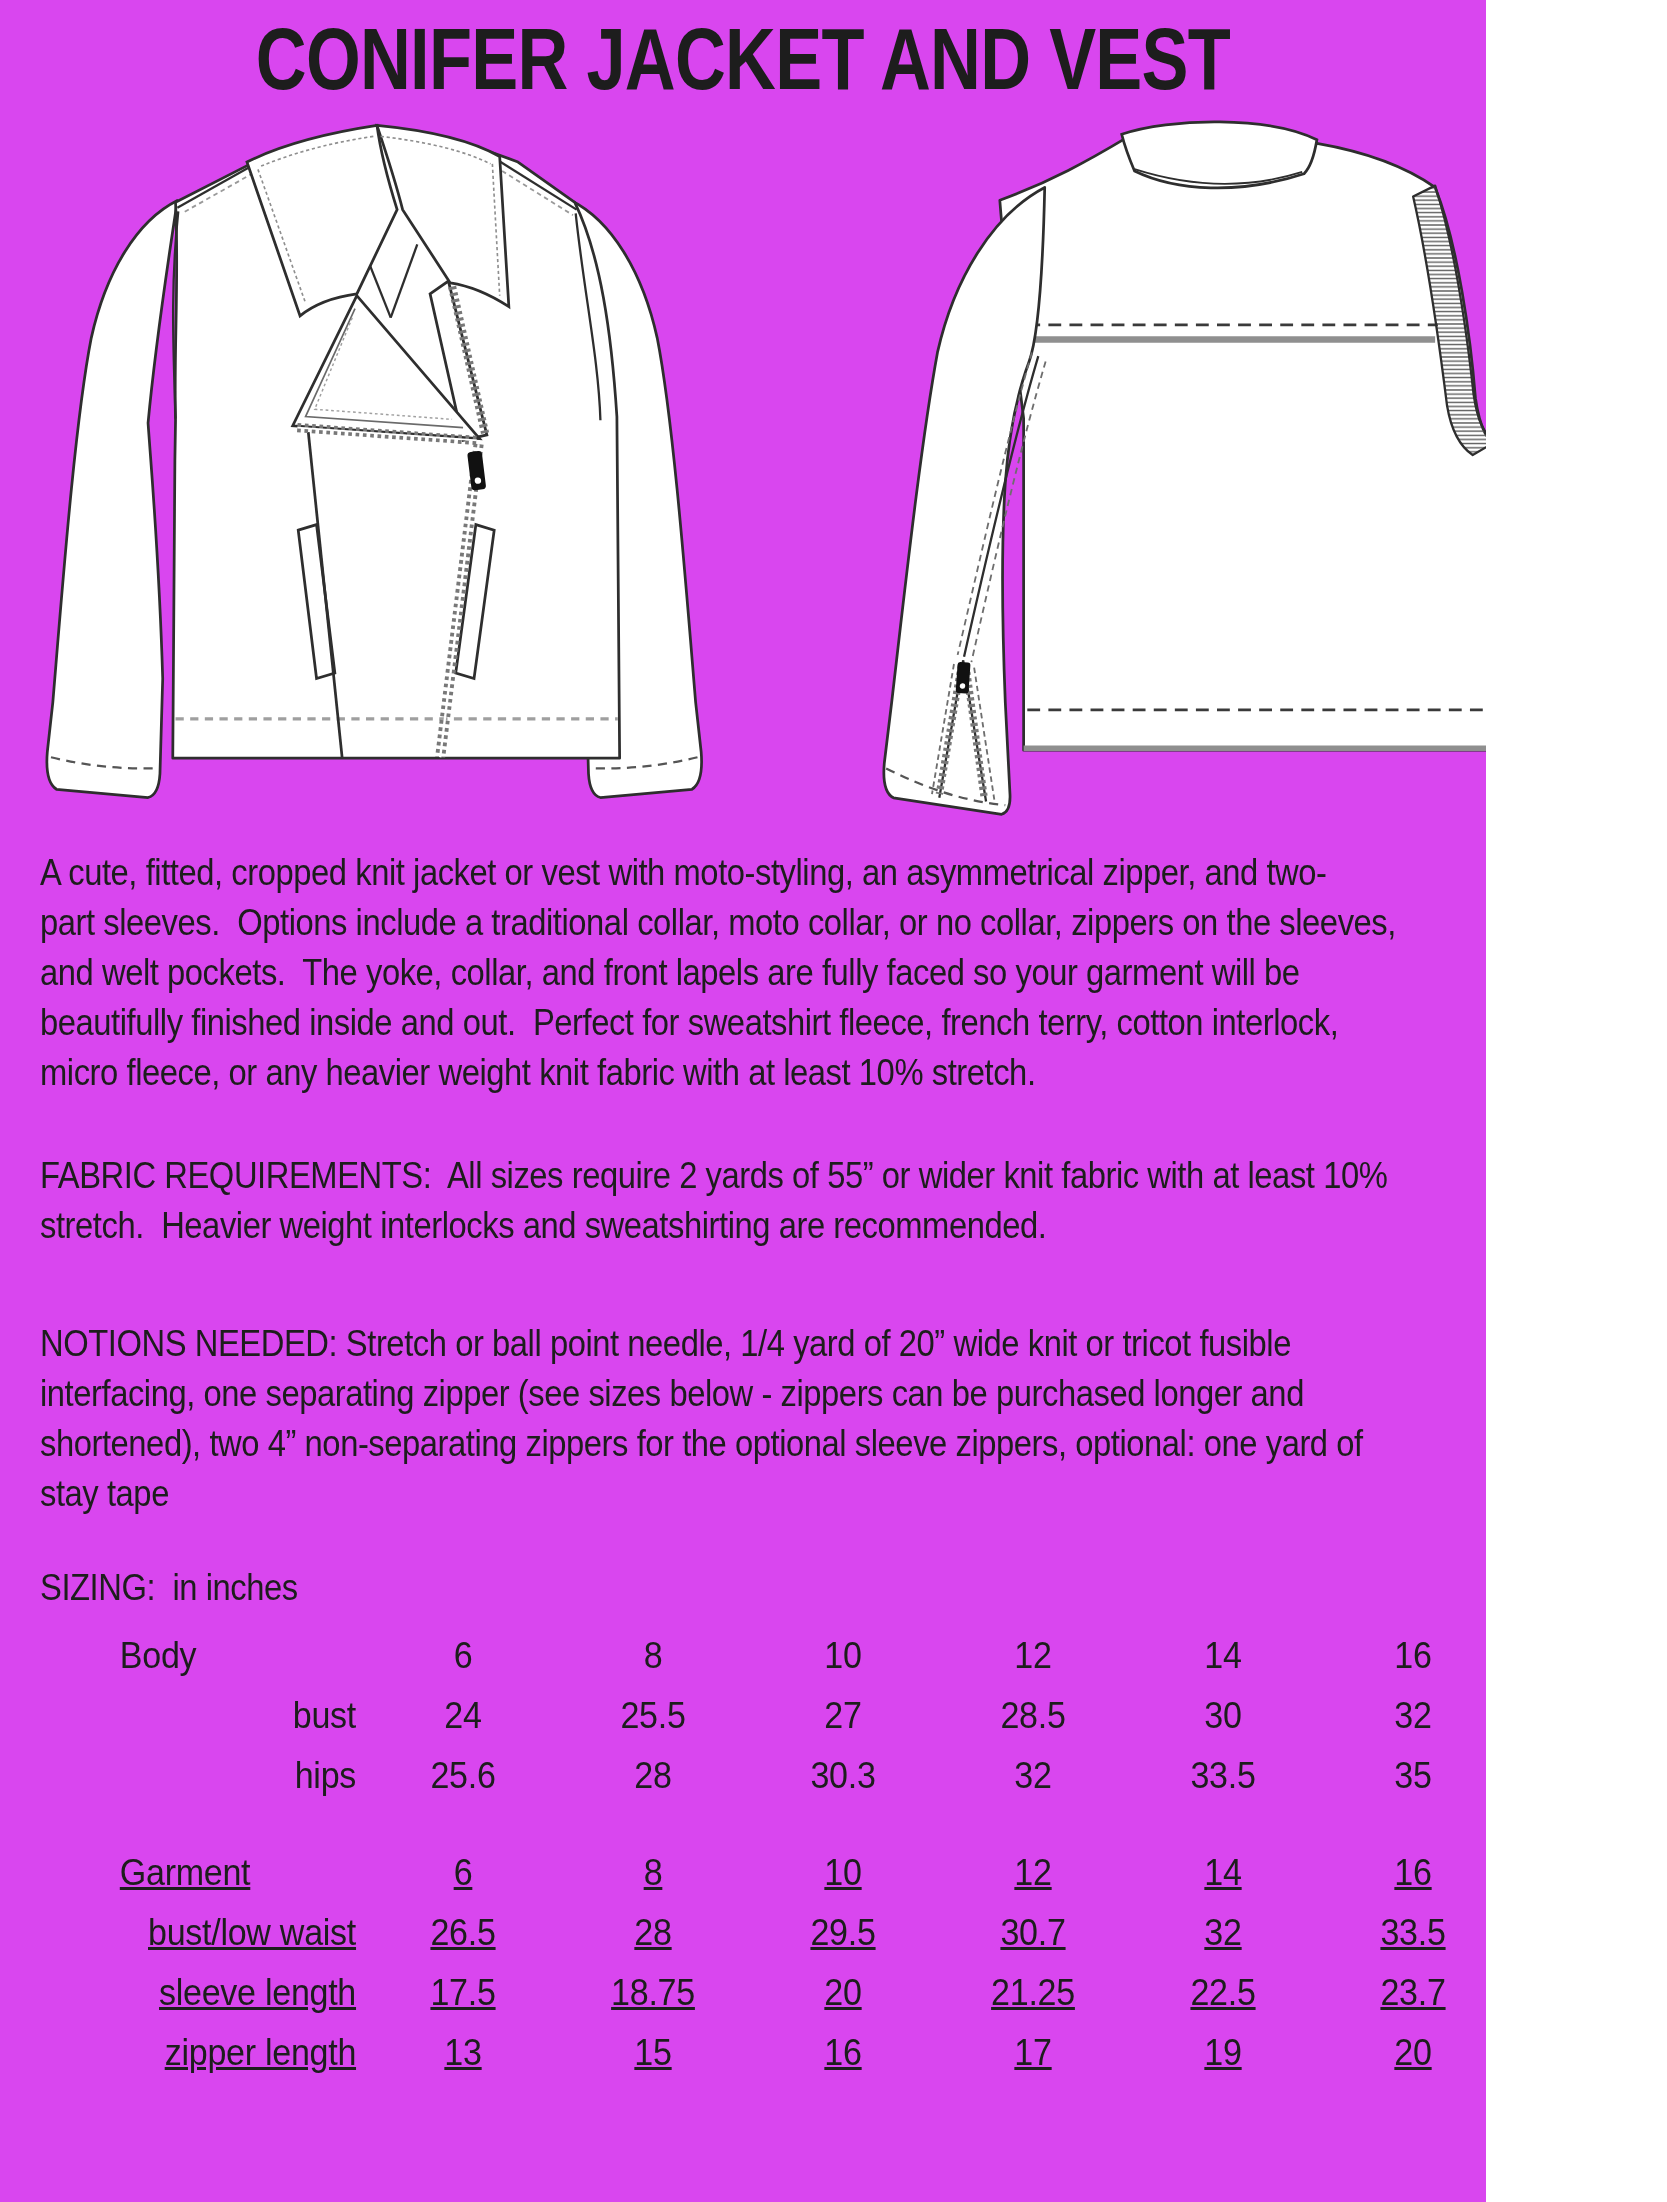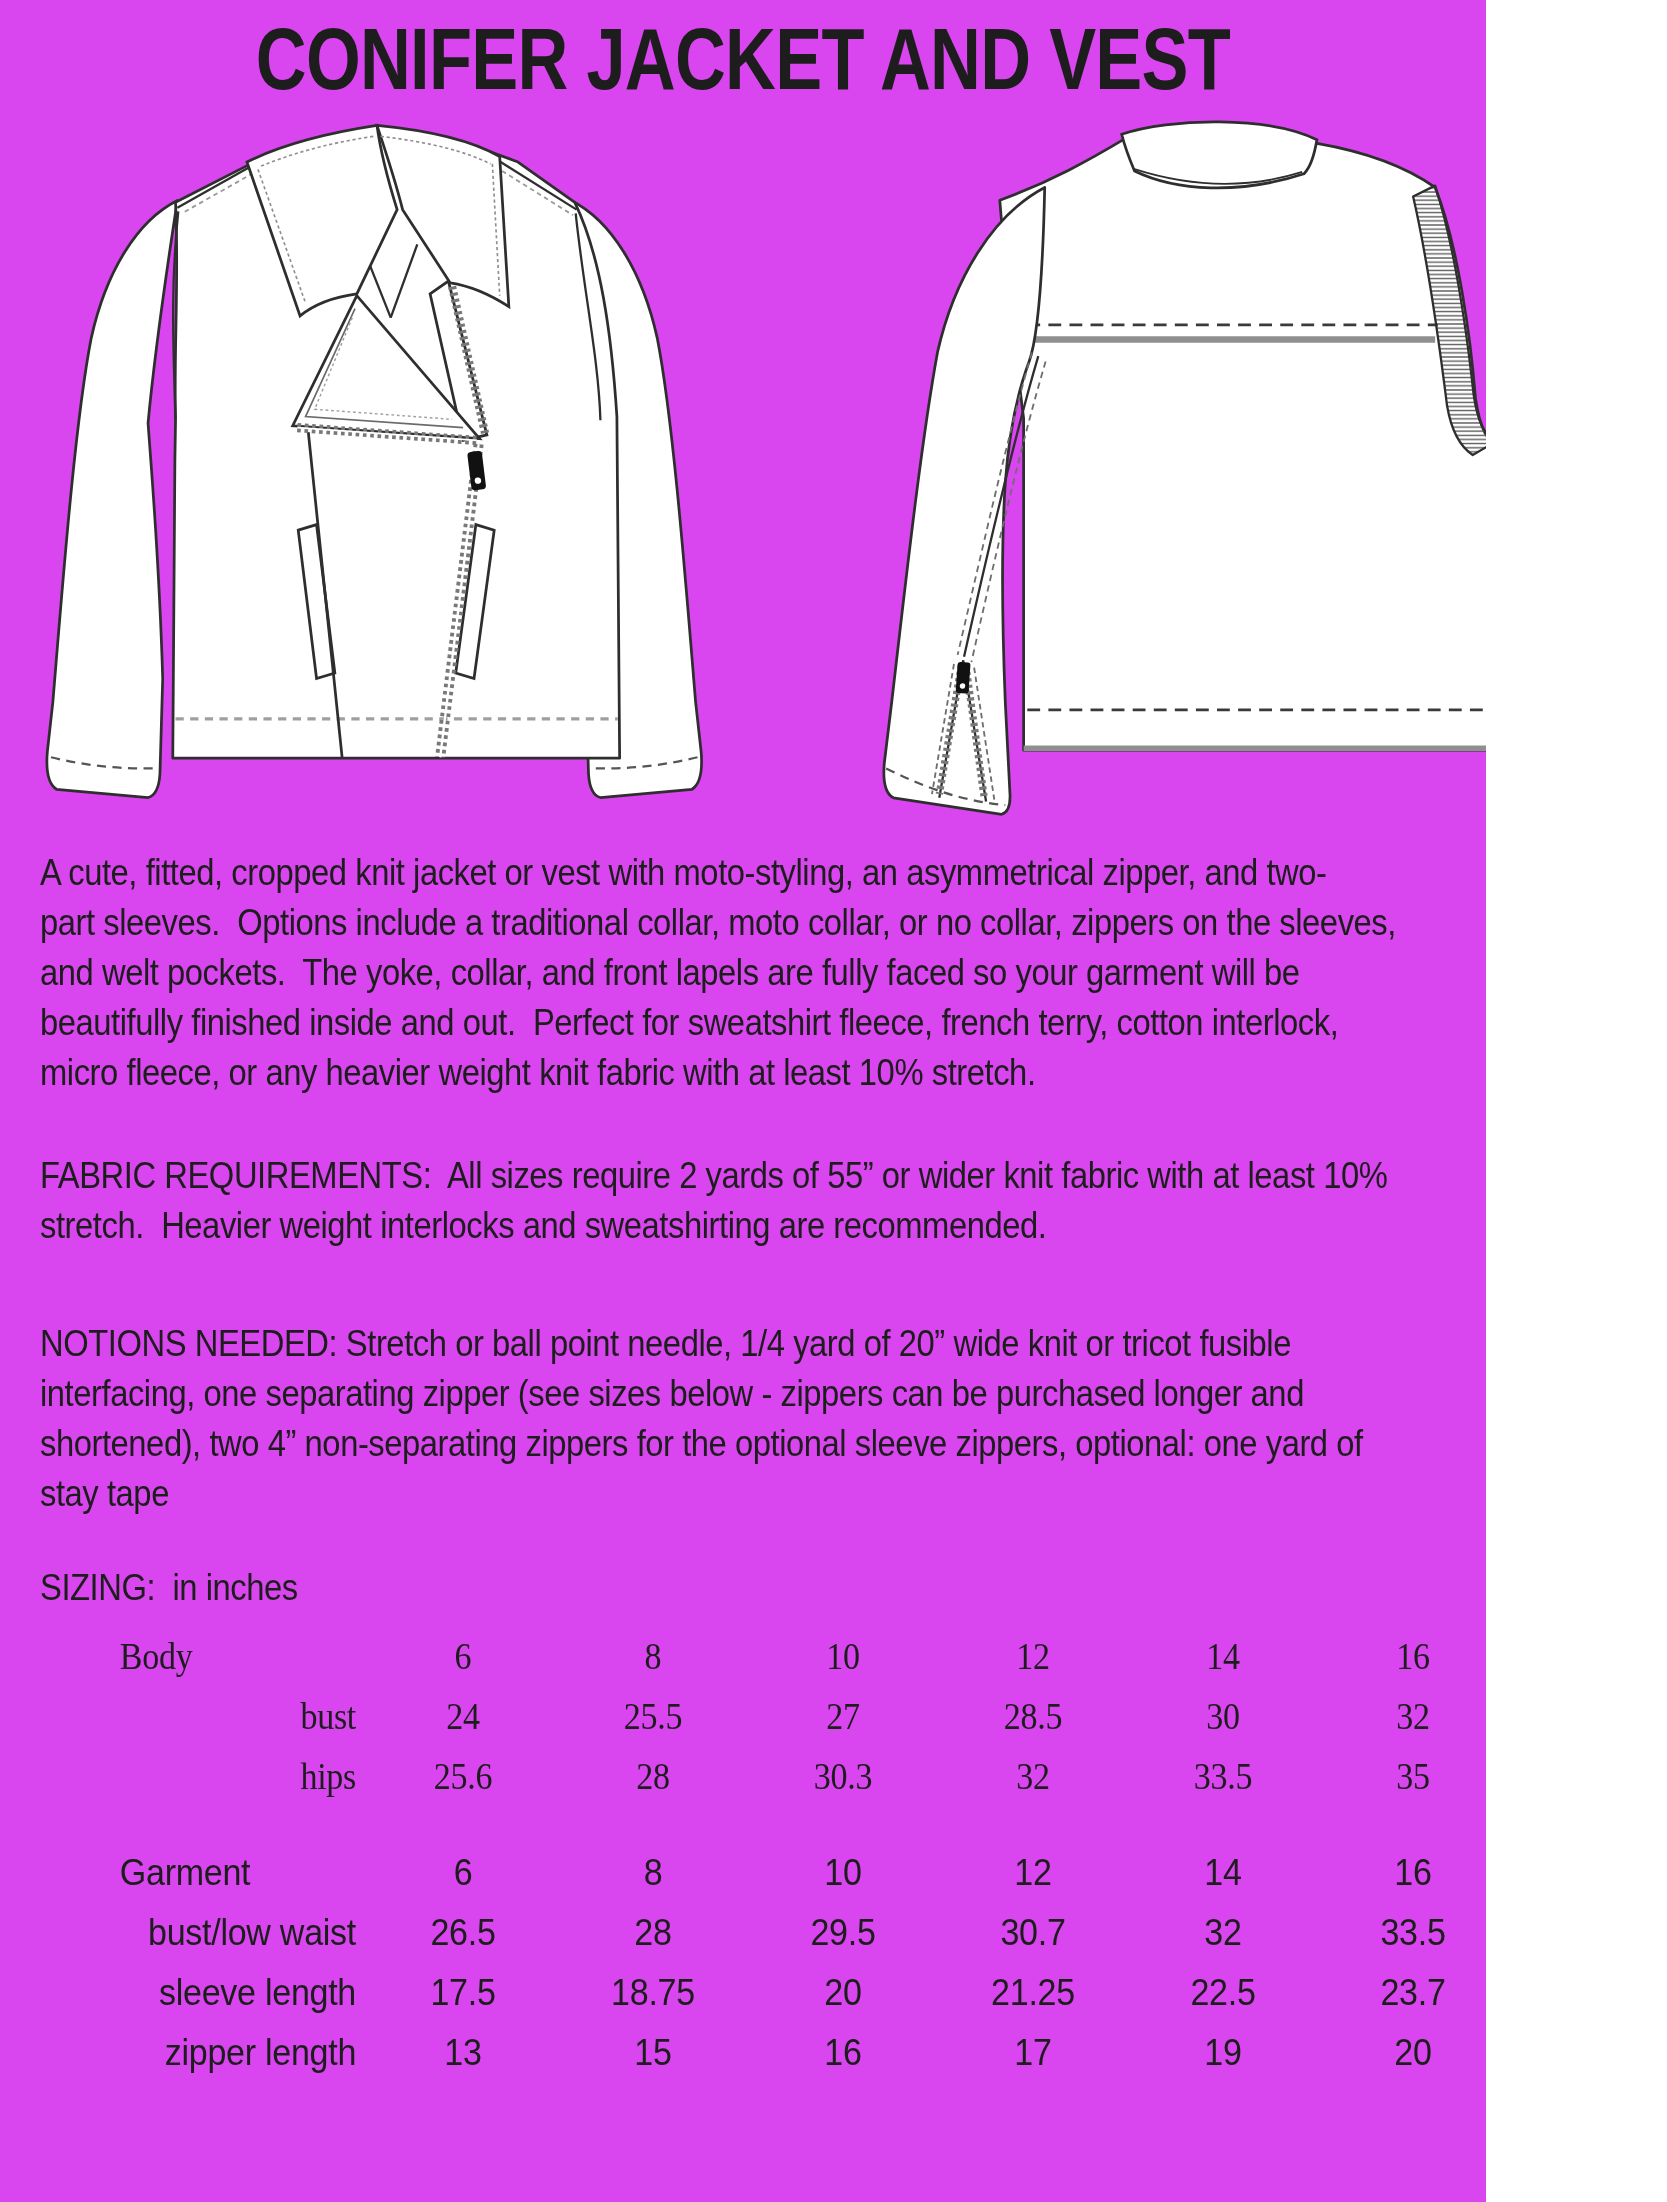--- a/index.html
+++ b/index.html
@@ -45,22 +45,22 @@
   .para .tline{white-space:pre;}
   .para-description{margin-top:26px;}
   .para-fabric{margin-top:53px;}
   .para-notions{margin-top:68px;}
   .sizing-heading{margin-top:44px;}
   .size-table{
     margin-left:37px;
     font-size:37px;
     letter-spacing:-0.3px;
   }
-  .size-table-body{margin-top:13px;font-family:Liberation Serif, serif;}
-  .size-table-garment{margin-top:37px;}
+  .size-table-body{margin-top:13px;}
+  .size-table-garment{margin-top:37px;text-decoration:underline;}
   .trow{
     display:grid;
     grid-template-columns:331px repeat(6,190px);
     height:60px;
     align-items:center;
   }
   .tcell{transform:scaleX(0.92);transform-origin:50% 50%;}
   .tlabel{
     text-align:right;
     padding-right:13px;

